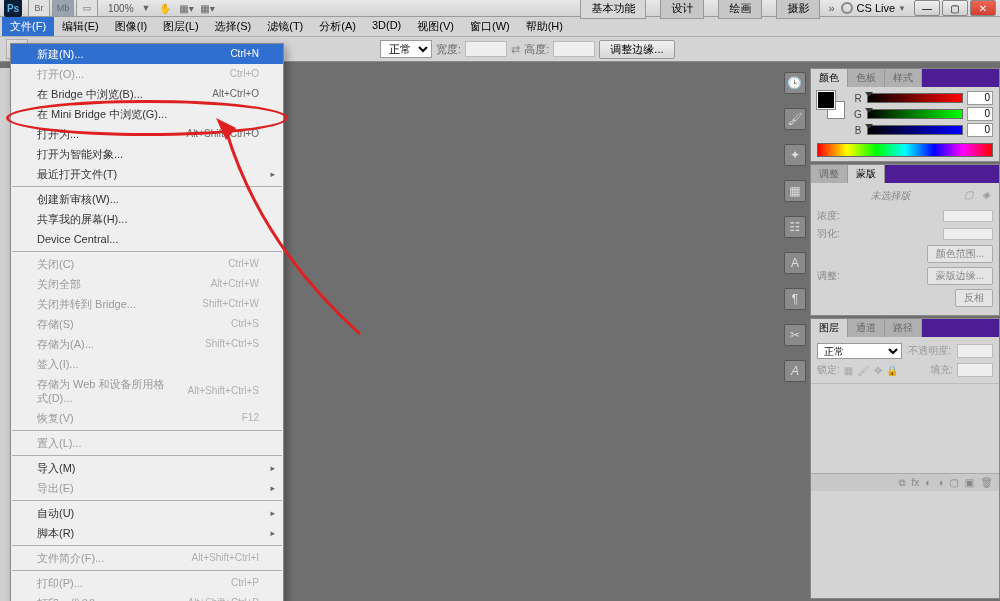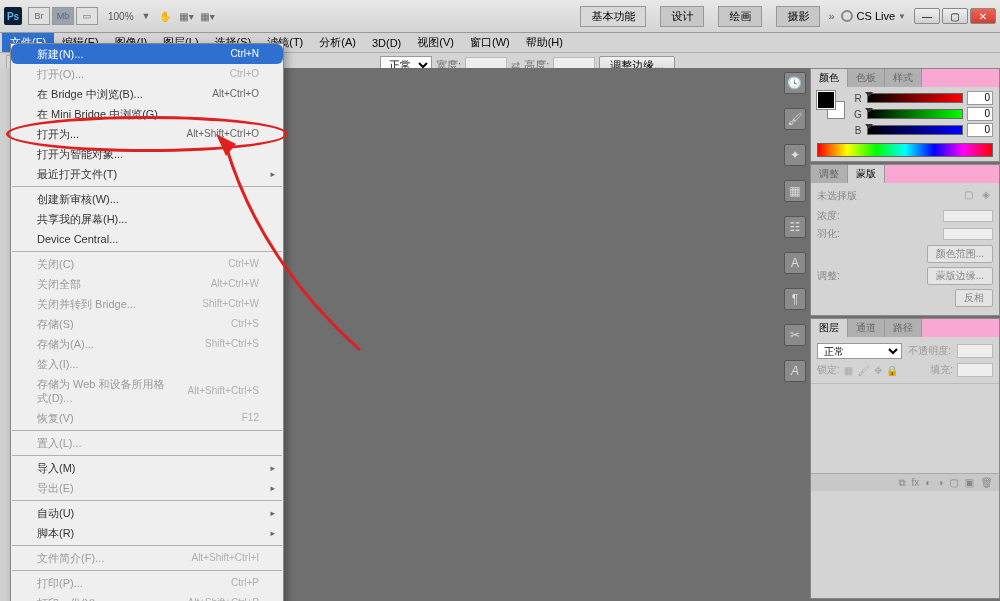--- a/index.html
+++ b/index.html
@@ -1,71 +1,71 @@
 <!DOCTYPE html>
 <html><head>
   <meta charset="utf-8">
   <style>
     * { margin: 0; padding: 0; box-sizing: border-box; font-family: "Microsoft YaHei", Arial, sans-serif; }
     body { width: 1000px; height: 601px; overflow: hidden; background: #6f6f6f; position: relative; }
     
     
-    .titlebar { height: 14px; background: linear-gradient(#e8e8e8, #d4d4d4); display: flex; align-items: center; padding: 16px 4px; border-bottom: 1px solid #999; }
+    .titlebar { height: 14px; background: linear-gradient(#e8e8e8, #d4d4d4); display: flex; align-items: center; padding: 8px 4px; border-bottom: 1px solid #999; }
     .ps-logo { width: 18px; height: 18px; background: #0a1e35; color: #5fb4e8; font-size: 10px; font-weight: bold; display: flex; align-items: center; justify-content: center; border-radius: 2px; margin-right: 6px; }
     .titlebar-btn { width: 22px; height: 18px; border: 1px solid #999; background: #e0e0e0; margin-right: 2px; display: flex; align-items: center; justify-content: center; font-size: 9px; color: #666; }
     .titlebar-btn.active { background: #9aa2b0; }
     .zoom-display { font-size: 10px; color: #555; margin: 0 8px; }
     .titlebar-icon { width: 18px; height: 16px; display: flex; align-items: center; justify-content: center; margin-right: 3px; color: #666; font-size: 10px; }
     .spacer { flex: 1; }
     .workspace-tab { padding: 2px 10px; font-size: 11px; background: #c7c7c7; border: 1px solid #999; margin-right: 2px; cursor: pointer; margin-left: 12px; }
     .workspace-tab.active { background: #d8d8d8; }
     .chevrons { margin: 0 6px; color: #555; font-size: 11px; }
     .cslive { display: flex; align-items: center; font-size: 11px; margin-right: 6px; }
     .cslive-circle { width: 12px; height: 12px; border: 2px solid #888; border-radius: 50%; margin-right: 4px; }
     .win-controls { display: flex; }
     .win-btn { width: 26px; height: 16px; border: 1px solid #888; background: linear-gradient(#f0f0f0,#d0d0d0); margin-left: 2px; display: flex; align-items: center; justify-content: center; font-size: 10px; border-radius: 2px;}
     .win-btn.close { background: linear-gradient(#ee6655,#d04030); color: #fff; }
     
     
-    .menubar { height: 20px; background: #d4d4d4; display: flex; align-items: center; padding: 0 2px; border-bottom: 1px solid #b0b0b0; font-size: 11px; }
+    .menubar { height: 20px; background: #d4d4d4; display: flex; padding: 0 2px; border-bottom: 1px solid #b0b0b0; font-size: 11px; }
     .menu-item { padding: 2px 8px; cursor: pointer; }
     .menu-item.open { background: #2f6fd0; color: #fff; }
     
     
     .optionsbar { height: 25px; background: #d4d4d4; display: flex; align-items: center; padding: 0 6px; border-bottom: 1px solid #8a8a8a; font-size: 11px; gap: 4px; }
     .opt-icon { width: 22px; height: 20px; border: 1px solid #b0b0b0; background: #e0e0e0; display:flex;align-items:center;justify-content:center; }
     .opt-select { height: 18px; font-size: 11px; border: 1px solid #999; background: #fff; padding: 0 4px;}
     .opt-input { width: 42px; height: 16px; border: 1px solid #bbb; background: #eee; font-size: 10px; padding: 0 2px;}
     .opt-label { color: #666; }
     .opt-btn { padding: 1px 10px; border: 1px solid #999; background: linear-gradient(#f0f0f0,#d8d8d8); font-size: 11px; border-radius: 2px;}
     
     
     .dropdown { position: absolute; left: 10px; top: 43px; width: 274px; background: #efefef; border: 1px solid #888; box-shadow: 3px 3px 8px rgba(0,0,0,0.3); z-index: 100; font-size: 11px; }
-    .dd-item { display: flex; justify-content: space-between; align-items: center; padding: 3px 24px 3px 26px; cursor: pointer; color: #333; position: relative; line-height: 14px; border-radius: 6px;}
+    .dd-item { display: flex; justify-content: space-between; align-items: center; padding: 3px 24px 3px 26px; cursor: pointer; color: #333; position: relative; line-height: 14px;}
     .dd-item.highlight { background: #2f6fd0; color: #fff; }
     .dd-item.disabled { color: #9a9a9a; gap: 22px; }
     .dd-item.submenu::after { content: "▸"; position: absolute; right: 8px; font-size: 9px; color: #666;}
     .dd-sep { height: 1px; background: #c0c0c0; margin: 2px 1px; border-top: 1px solid #b0b0b0;}
     .dd-shortcut { color: #666; font-size: 10px; }
     .dd-item.highlight .dd-shortcut { color: #fff; }
     .dd-item.disabled .dd-shortcut { color: #b0b0b0; }
     
     
     .canvas-area { position: absolute; left: 38px; top: 68px; right: 220px; bottom: 0; background: #6f6f6f; }
     
     
     .toolbox { position: absolute; left: 0; top: 68px; width: 36px; bottom: 0; background: #d0d0d0; border-right: 1px solid #888; }
     
     
     .right-dock { position: absolute; right: 0; top: 68px; width: 220px; bottom: 0; display: flex; }
     .dock-icons { width: 30px; background: #6f6f6f; display: flex; flex-direction: column; align-items: center; padding-top: 4px; gap: 14px;}
     .dock-icon { width: 22px; height: 22px; background: #8a8a8a; border: 1px solid #555; border-radius: 2px; display:flex;align-items:center;justify-content:center;font-size:12px;color:#ddd;}
     .panels { flex: 1; background: #6f6f6f; display: flex; flex-direction: column; }
     .panel { background: #d4d4d4; border: 1px solid #888; margin-bottom: 2px; }
-    .panel-tabs { display: flex; background: #f9a8d4; height: 18px; font-size: 10px; }
+    .panel-tabs { display: flex; background: #4c1d95; height: 18px; font-size: 10px; }
     .panel-tab { padding: 2px 8px; background: #d4d4d4; border-right: 1px solid #999; cursor: pointer; }
     .panel-tab.inactive { background: #b0b0b0; color: #666; }
     .panel-body { padding: 4px 6px; font-size: 10px; }
     
     
     .color-row { display: flex; align-items: center; gap: 4px; margin-bottom: 2px; }
     .color-swatch-group { position: relative; width: 28px; height: 28px; margin-right: 4px;}
     .color-fg { position: absolute; width: 18px; height: 18px; background: #000; border: 1px solid #fff; outline: 1px solid #888; left: 0; top: 0; z-index: 2;}
     .color-bg { position: absolute; width: 18px; height: 18px; background: #fff; border: 1px solid #888; right: 0; bottom: 0;}
     .color-slider { flex: 1; height: 10px; border: 1px solid #666; position: relative;}
@@ -74,21 +74,21 @@
     .slider-b { background: linear-gradient(90deg,#000,#00f);}
     .slider-handle { position: absolute; left: -3px; top: -2px; width: 0; height: 0; border-left: 4px solid transparent; border-right: 4px solid transparent; border-top: 5px solid #333;}
     .color-val { width: 26px; height: 14px; border: 1px solid #999; background: #fff; text-align: right; padding-right: 2px; line-height: 12px;}
     .color-letter { width: 10px; text-align: center; color: #444;}
     .hue-bar { height: 14px; margin-top: 4px; background: linear-gradient(90deg, #f00, #ff0, #0f0, #0ff, #00f, #f0f, #f00); border: 1px solid #666;}
     
     
     .mask-row { display: flex; justify-content: space-between; align-items: center; margin: 4px 0; color: #888;}
     .mask-btn { padding: 1px 8px; border: 1px solid #aaa; background: #e4e4e4; font-size: 10px; color: #888; border-radius: 2px;}
     .mask-slider-track { width: 50px; height: 12px; border: 1px solid #bbb; background: #eee;}
-    .mask-label-italic { color: #888; padding: 2px 0;}
+    .mask-label-italic { font-style: italic; text-align: center; color: #888; padding: 2px 0;}
     .mask-right-icons { float: right; color: #999; letter-spacing: 3px;}
     
     
     .layer-opts { display: flex; gap: 6px; align-items: center; padding: 2px 0;}
     .layer-select { flex: 1; height: 16px; border: 1px solid #999; background: #fff; font-size: 10px; padding: 0 2px;}
     .layer-lbl { color: #999; font-size: 10px;}
     .layer-input { width: 36px; height: 14px; border: 1px solid #bbb; background: #eee;}
     .lock-row { color: #999; font-size: 10px; display:flex; align-items:center; gap: 4px; padding: 2px 0;}
     .lock-ico { color: #aaa; font-size: 10px;}
     .layer-list { height: 90px; background: #d4d4d4; border-top: 1px solid #bbb;}

